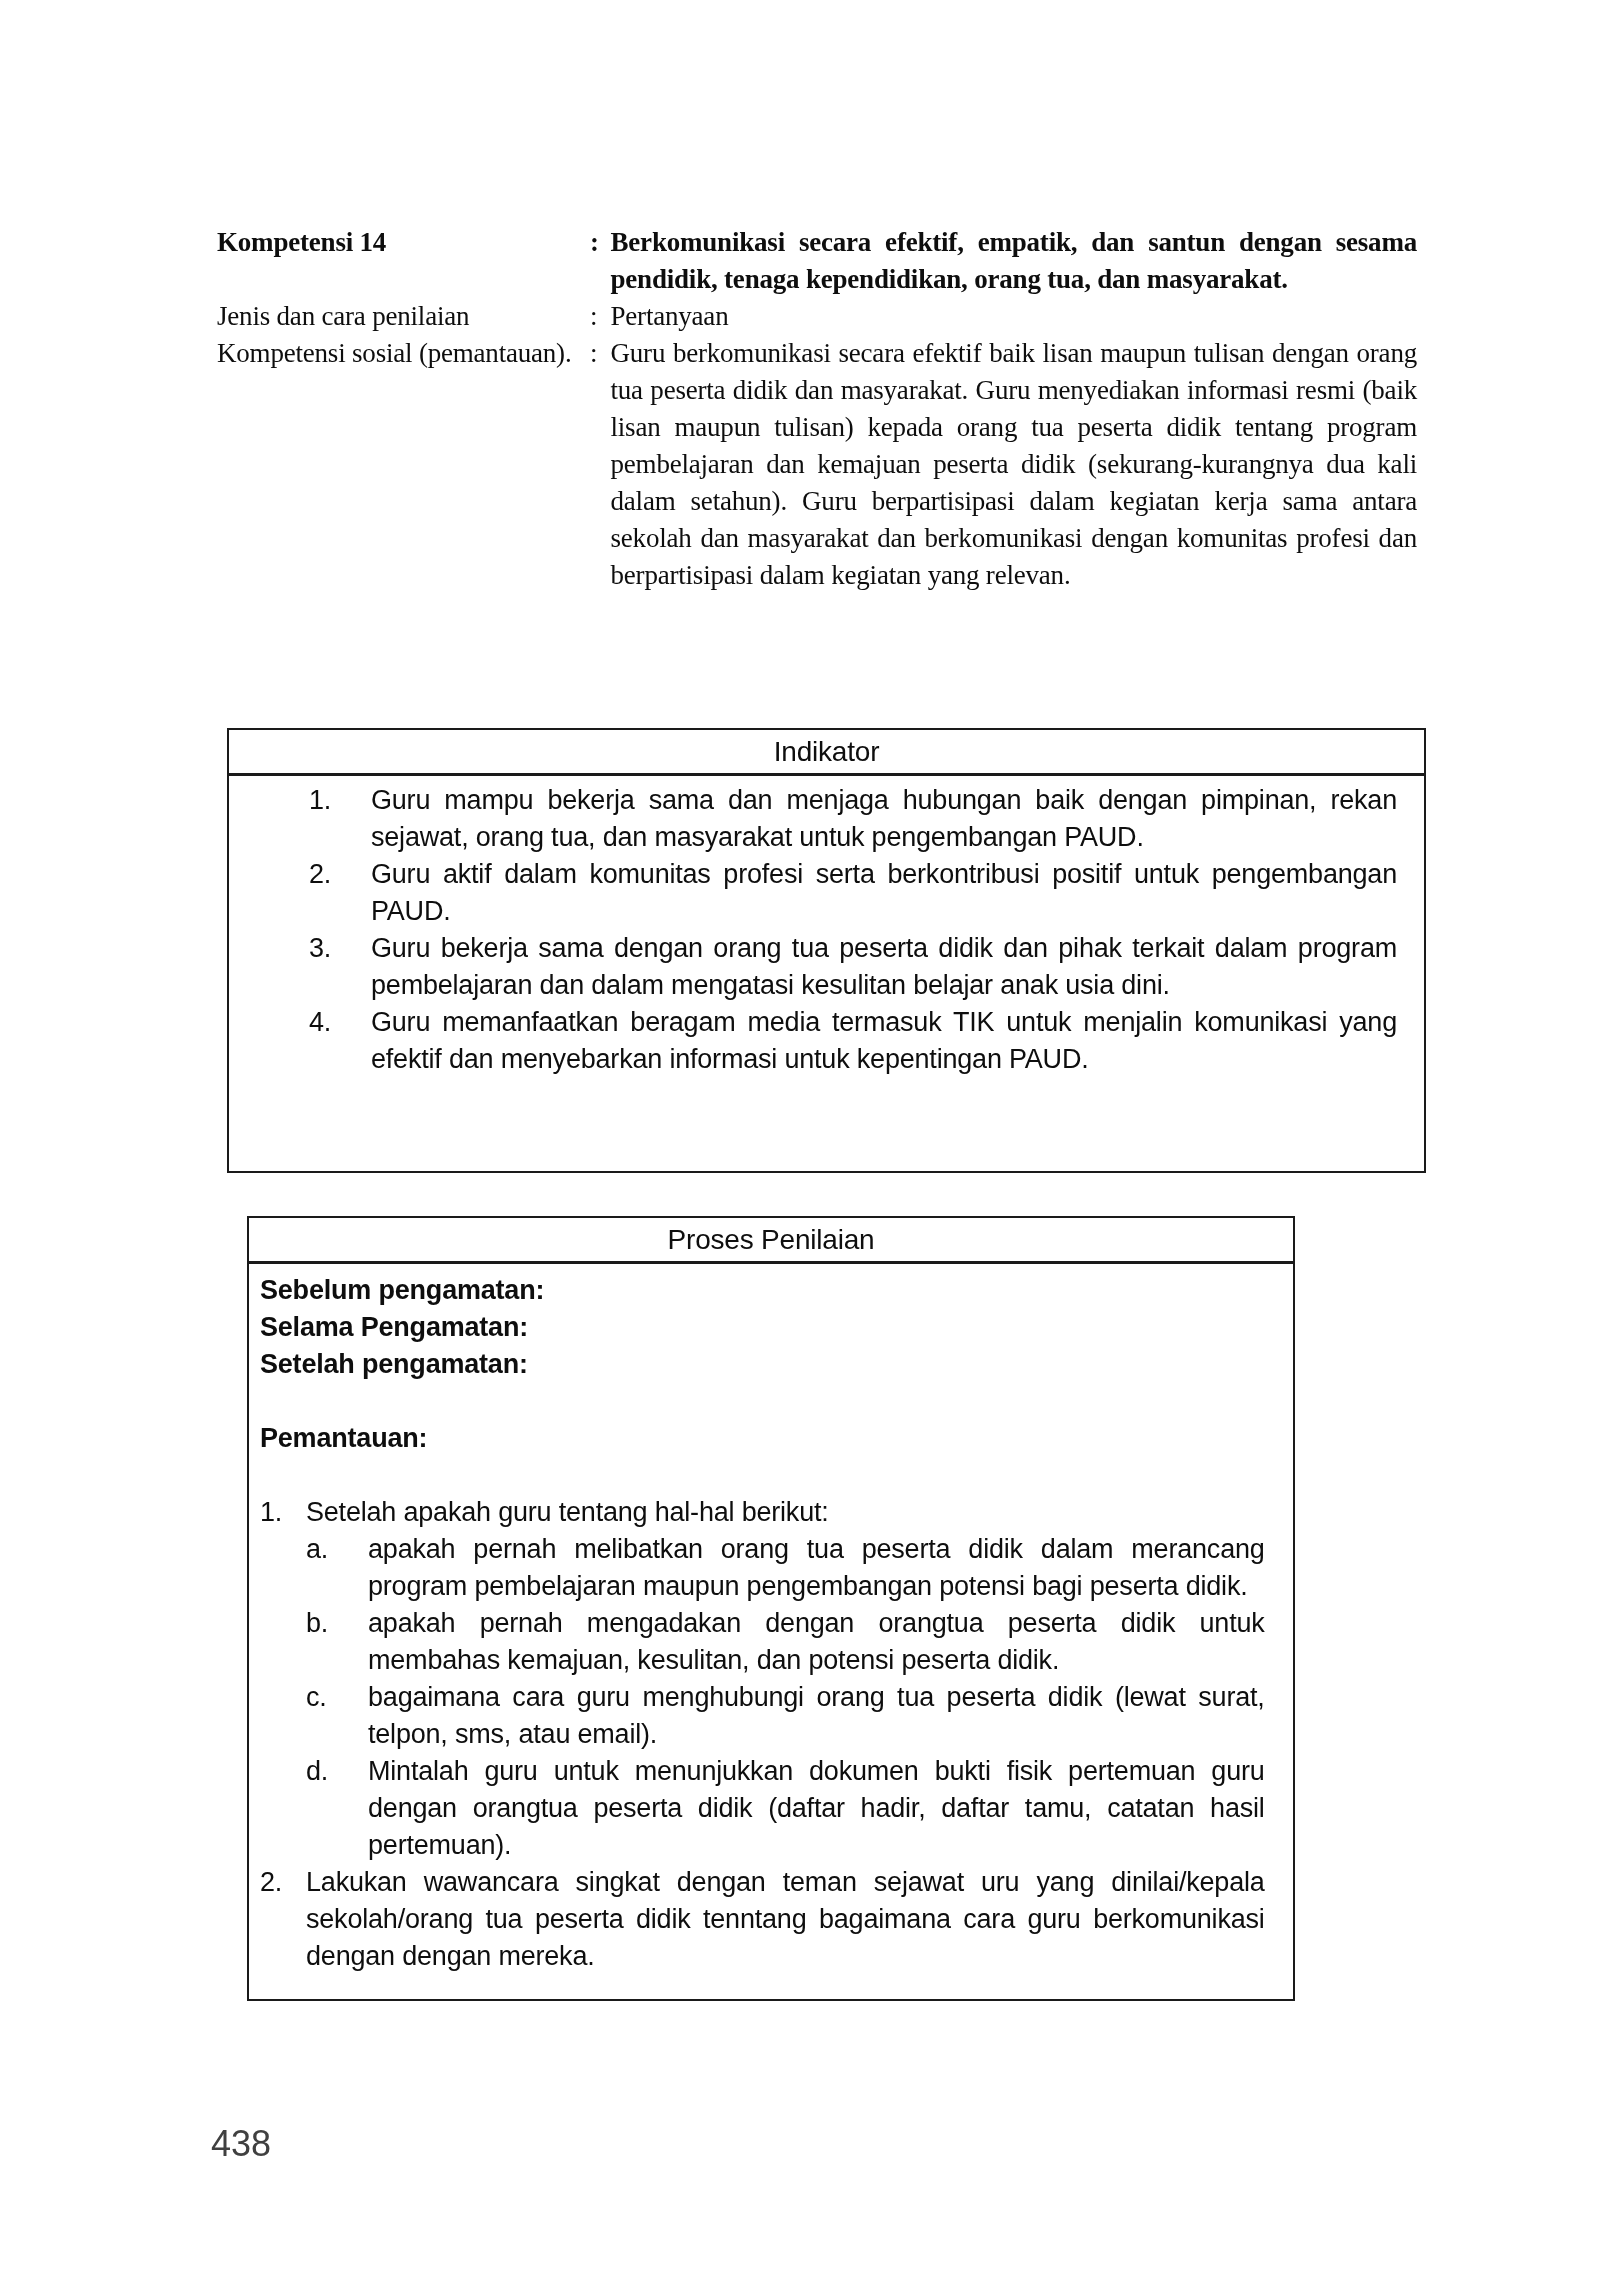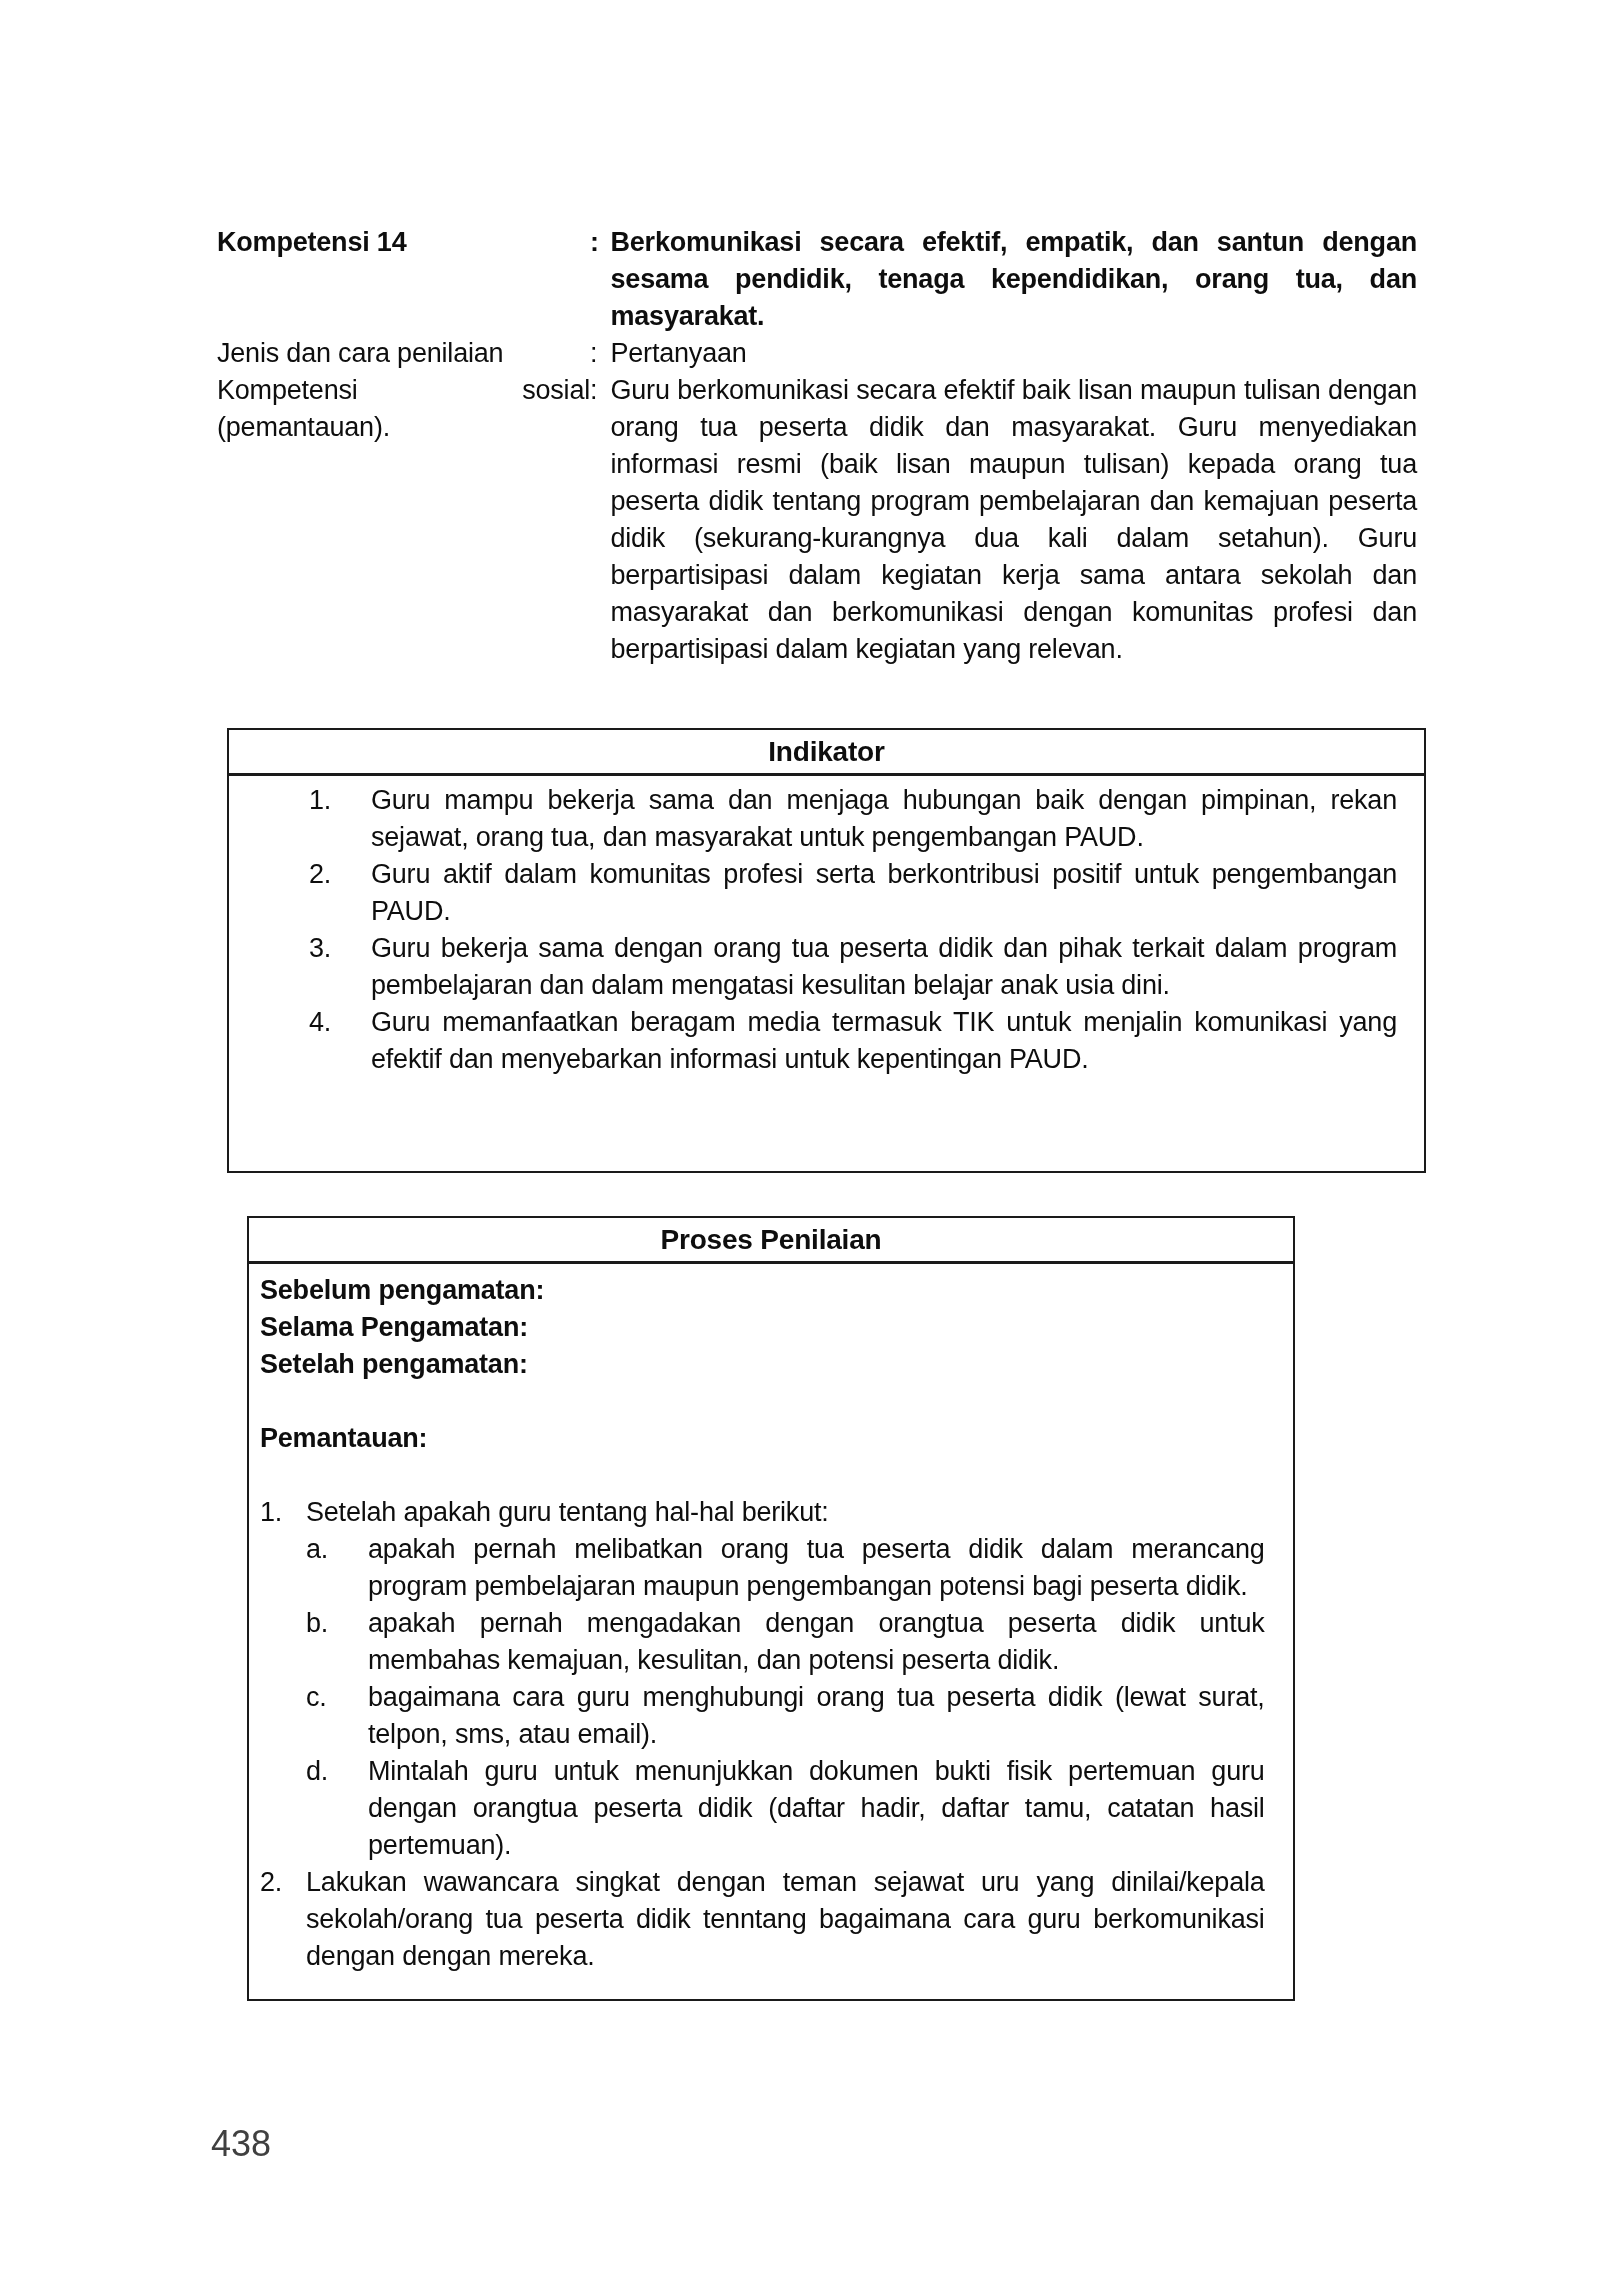--- a/index.html
+++ b/index.html
@@ -9,28 +9,28 @@
     color:#0e0e0e;font-size:27px;line-height:37px;letter-spacing:-0.2px;
     overflow:hidden;
   }
   .bold{font-weight:bold;}
   .just{text-align:justify;}
   
   .top-block{
     position:absolute;left:217px;top:224px;width:1200px;
     display:grid;grid-template-columns:373px 20.5px 1fr;
   }
-  .top-block .cell{min-height:37px;}
+  .top-block .cell{min-height:37px;font-family:Liberation Serif, serif;}
   
   .box{
     position:absolute;box-sizing:border-box;
     border:2.4px solid #1a1a1a;background:#fff;
   }
   .box-header{
-    text-align:center;font-weight:bold;font-size:28px;
+    text-align:center;font-weight:normal;font-size:28px;
     padding:3.2px 0 2.4px 0;border-bottom:3.2px solid #1a1a1a;
   }
   .indikator-box{left:227px;top:728px;width:1199px;min-height:445px;}
   .indikator-list{padding:6.3px 27px 32px 80px;}
   .num-item{display:grid;grid-template-columns:62px 1fr;}
   .num-item .marker{white-space:nowrap;}
   .proses-box{left:247px;top:1216px;width:1048px;min-height:760px;}
   .proses-content{padding:8px 28.4px 24px 11px;}
   .blank-line{height:37px;}
   .p-item{display:grid;grid-template-columns:46px 1fr;}

